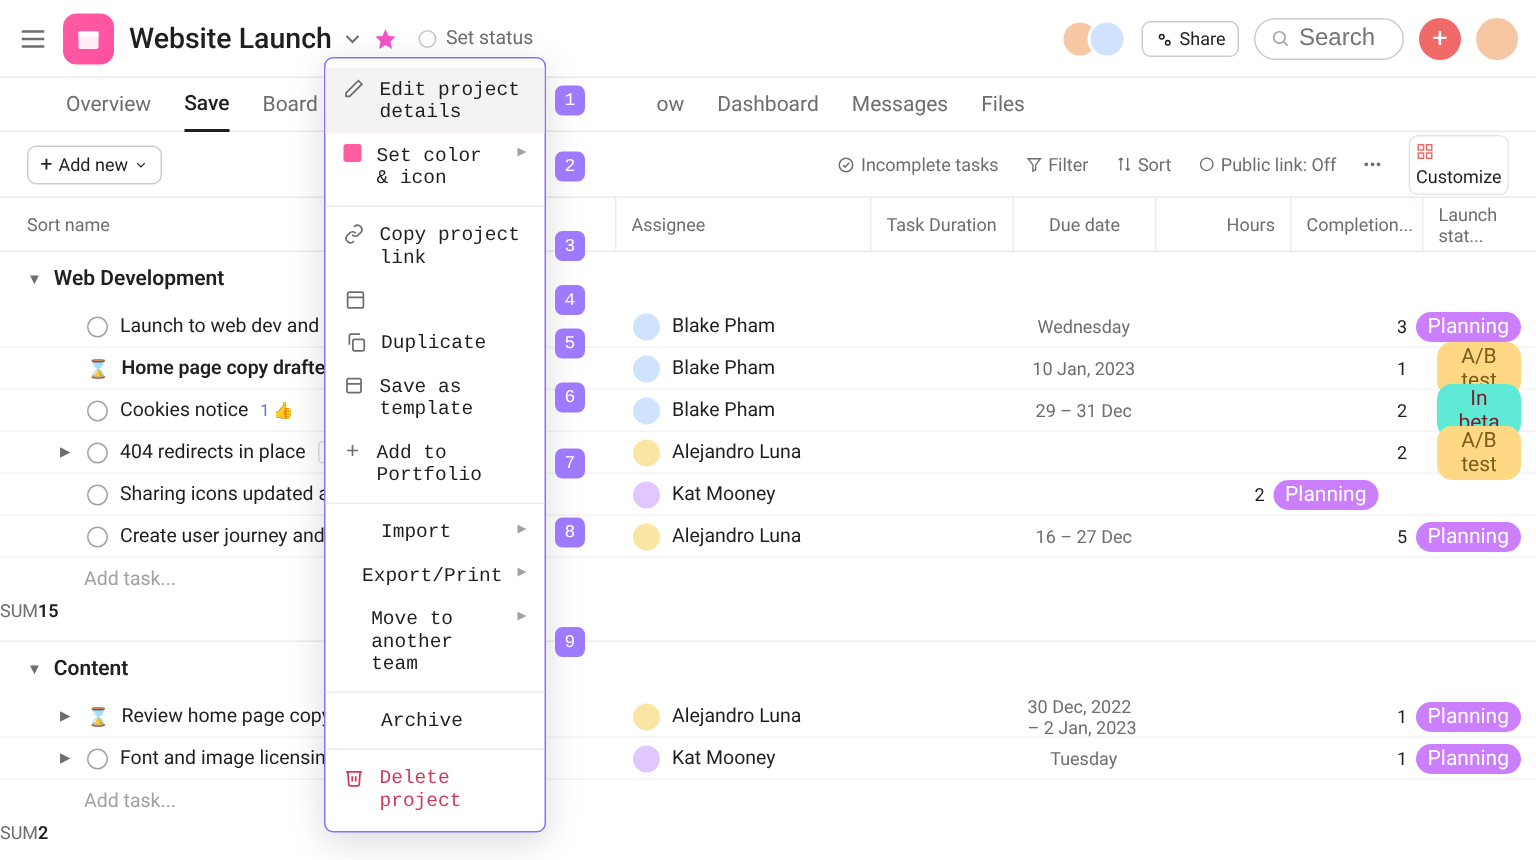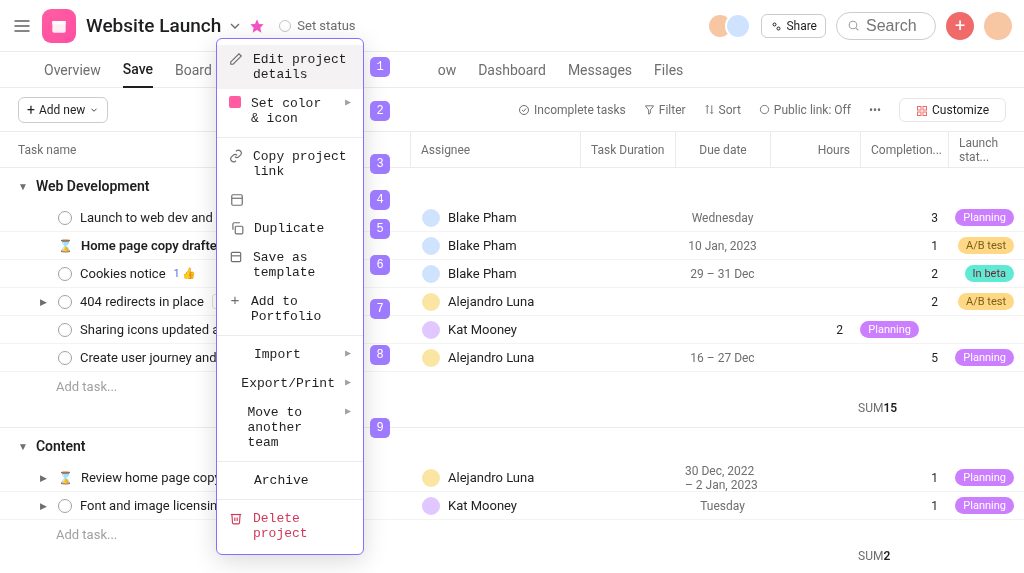--- a/index.html
+++ b/index.html
@@ -25,21 +25,21 @@
   .search input{ border:none; outline:none; font-size:16px; margin-left:6px; width:55px;}
   .add-circle { width:28px; height:28px; border-radius:50%; background:#f06a6a; display:flex; align-items:center; justify-content:center; color:#fff; font-size:18px; cursor:pointer;}
   .me-avatar { width:28px; height:28px; border-radius:50%; background:#f7c6a3;}
   .tabs { display:flex; align-items:center; padding:0 44px; border-bottom:1px solid #edeae9; height:36px; gap:22px; font-size:14px; color:#6d6e6f;}
   .tab { cursor:pointer; height:36px; display:flex; align-items:center;}
   .tab.active{ color:#1e1f21; font-weight:500; border-bottom:2px solid #1e1f21;}
   .toolbar { display:flex; align-items:center; height:44px; padding:0 18px; border-bottom:1px solid #edeae9; font-size:12px; color:#6d6e6f;}
   .add-new{ border:1px solid #cfcbcb; border-radius:6px; padding:4px 8px; display:flex; align-items:center; gap:4px; cursor:pointer; color:#1e1f21;}
   .toolbar-right{ margin-left:auto; display:flex; align-items:center; gap:18px;}
   .tool-opt{ display:flex; align-items:center; gap:4px; cursor:pointer;}
-  .customize{ border:1px solid #e8e6e5; border-radius:6px; padding:4px 16px; display:flex; align-items:flex-end; gap:4px; color:#1e1f21;}
+  .customize{ border:1px solid #e8e6e5; border-radius:6px; padding:4px 4px; display:flex; align-items:flex-start; gap:4px; color:#1e1f21;flex-direction:column;}
   .columns-header { display:flex; align-items:center; height:36px; border-bottom:1px solid #edeae9; font-size:12px; color:#6d6e6f;}
   .col-task{ width:410px; padding-left:18px; display:flex; align-items:center; gap:4px;}
   .col-cell{ border-left:1px solid #edeae9; height:100%; display:flex; align-items:center; padding:0 10px; }
   .col-assignee{ width:170px;}
   .col-duration{ width:95px;}
   .col-due{ width:95px;justify-content:center;}
   .col-completion{ width:88px;}
   .col-hours{ width:90px; justify-content:flex-end;}
   .col-status{ width:76px;}
   .section-row { display:flex; align-items:center; height:36px; padding-left:18px; font-weight:600; font-size:14px; gap:8px; cursor:pointer;}
@@ -49,26 +49,26 @@
   .row .cell{ display:flex; align-items:center; padding:0 10px; height:100%;}
   .check{ width:14px; height:14px; border:1.3px solid #a2a0a0; border-radius:50%; flex-shrink:0;}
   .hourglass{ color:#6d6e6f; font-size:12px;}
   .expand{ color:#6d6e6f; font-size:9px; width:10px;}
   .sub-badge{ display:flex; align-items:center; gap:2px; font-size:11px; color:#6d6e6f; border:1px solid #e1dfde; border-radius:3px; padding:0 3px;}
   .like-badge{ display:flex; align-items:center; gap:2px; font-size:11px; color:#5a74da;}
   .assignee{ display:flex; align-items:center; gap:6px;}
   .mini-avatar{ width:22px; height:22px; border-radius:50%; }
   .due-text{ font-size:12px; color:#6d6e6f;}
   .num{ font-size:12px; color:#1e1f21;}
-  .pill{ font-size:11px; padding:2px 8px; border-radius:10px; text-align:center;}
+  .pill{ font-size:14px; padding:2px 8px; border-radius:10px; text-align:center;}
   .pill.planning{ background:#cb7fff; color:#fff;}
   .pill.ab{ background:#ffd885; color:#7a5e1a;}
   .pill.beta{ background:#5eead4; color:#7a1f2d;}
   .add-task{ display:flex; align-items:center; padding-left:56px; height:28px; color:#a2a0a0; font-size:13px;}
-  .sum-row { display:flex; height:28px; border-bottom:1px solid #edeae9;}
+  .sum-row { display:flex; height:28px; border-bottom:1px solid #edeae9;flex-direction:column;}
   .sum-lbl{ color:#6d6e6f; font-size:12px;}
   .sum-val{ font-weight:600; font-size:12px;}
   
   .dropdown{ position:absolute; top:38px; left:216px; width:148px; background:#fff; border:1px solid #8a6fff; border-radius:6px; box-shadow:0 6px 24px rgba(0,0,0,.15); padding:6px 0; z-index:50;}
   .dd-item{ display:flex; gap:10px; padding:7px 12px; font-size:13px; color:#1e1f21; cursor:pointer; position:relative;font-family:Liberation Mono, monospace;}
   .dd-item.hover{ background:#f4f2f2;}
   .dd-item.danger{ color:#d1395b;}
   .dd-sep{ height:1px; background:#edeae9; margin:4px 0;}
   .dd-icon{ width:15px; color:#6d6e6f; display:flex; justify-content:center;}
   .dd-item.danger .dd-icon{ color:#d1395b;}
@@ -188,21 +188,21 @@
           <rect x="3" y="14" width="7" height="7"></rect>
           <rect x="14" y="14" width="7" height="7"></rect>
         </svg>
       <span>Customize</span>
     </div>
   </div>
 </div>
 
 <div class="columns-header">
   <div class="col-task">
-      <span>Task name</span>
+      <span>Sort name</span>
     </div>
   <div class="col-cell col-assignee">
       <span>Assignee</span>
     </div>
   <div class="col-cell col-duration">
       <span>Task Duration</span>
     </div>
   <div class="col-cell col-due">
       <span>Due date</span>
     </div>

